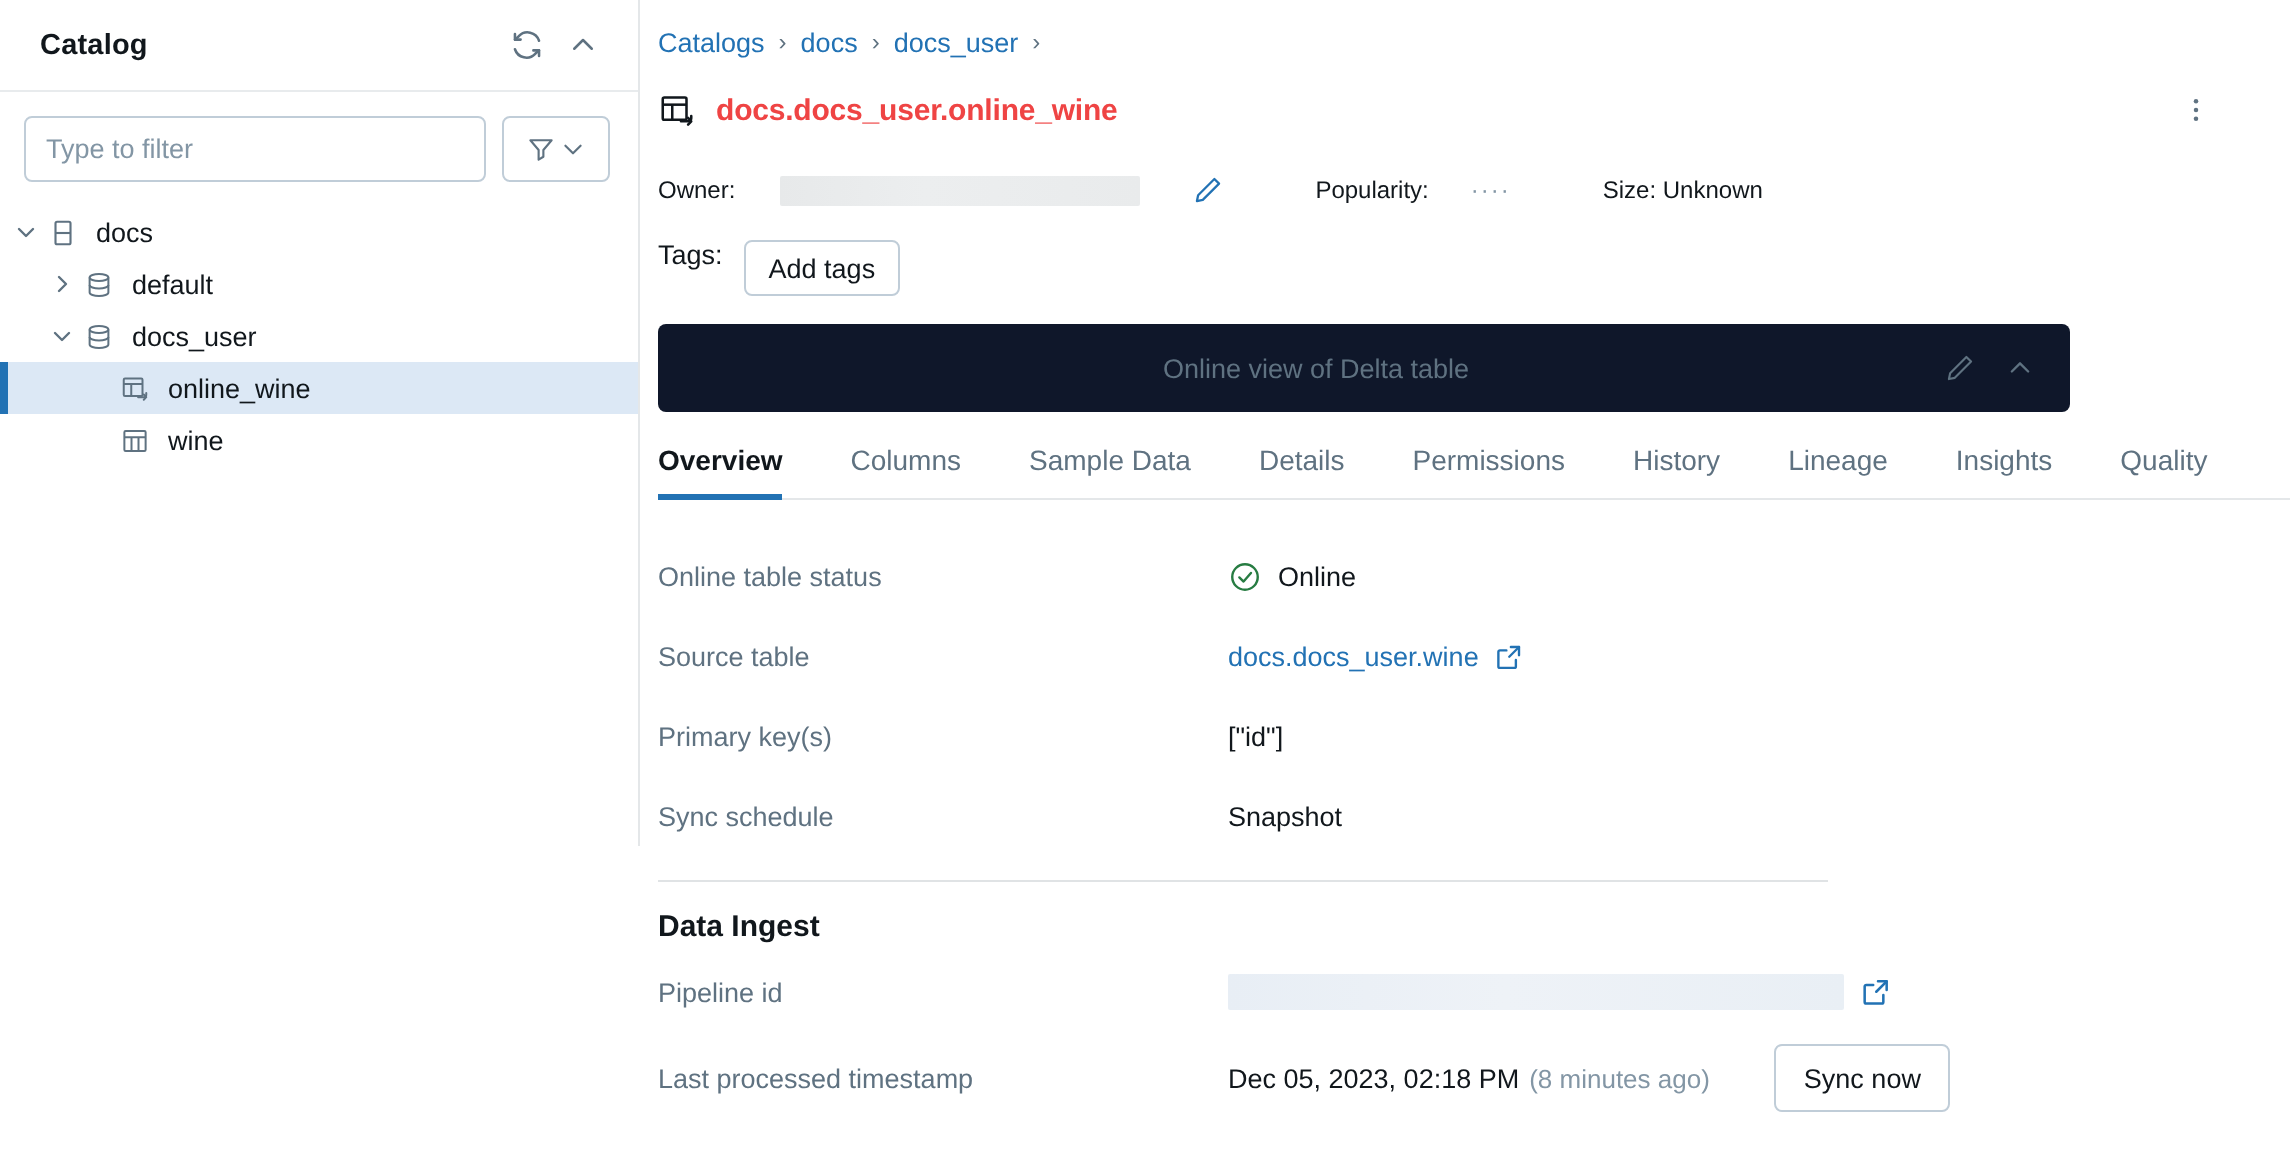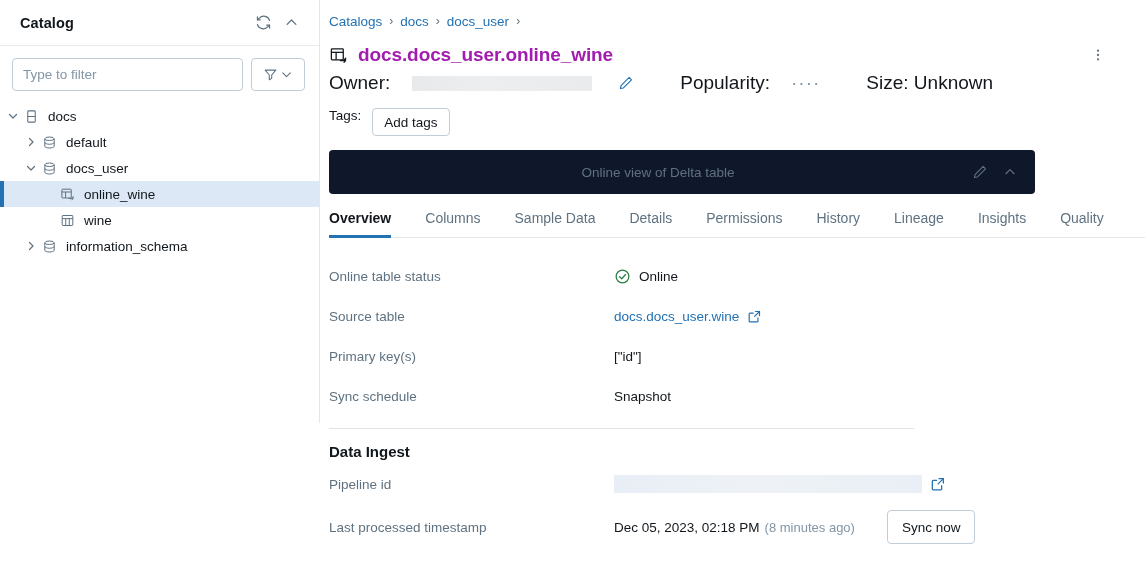--- a/index.html
+++ b/index.html
@@ -93,41 +93,41 @@
   }
   .crumb { color: #2272b4; cursor: pointer; }
   .crumb-sep { color: #5f7281; margin: 0 7px; font-size: 12px; }
 
   .title-row {
     display: flex; align-items: center;
     margin-top: 6px; height: 34px;
   }
   .title-icon { margin-right: 10px; display: flex; align-items: center; color: #11171c; }
   .page-title {
-    font-size: 19px; font-weight: 700; color: #a21caf;
+    font-size: 15px; font-weight: 700; color: #ef4444;
     letter-spacing: -.1px;
   }
   .title-spacer { flex: 1; }
   .kebab {
     width: 30px; height: 30px; display: flex; align-items: center;
     justify-content: center; cursor: pointer; border-radius: 4px;
     color: #5f7281; margin-right: 8px;
   }
   .create-btn {
     display: flex; align-items: center; justify-content: center; gap: 9px;
     background: #2272b4; color: #fff;
     height: 36px; padding: 0 16px; border: none; border-radius: 4px;
     font-size: 14px; font-family: "Liberation Sans", sans-serif;
     cursor: pointer;
   }
 
   .meta-row {
     display: flex; align-items: center;
-    font-size: 19px; color: #11171c;
-    height: 22px; gap: 16px;
+    font-size: 12px; color: #11171c;
+    margin-top: 12px; height: 22px; gap: 16px;
   }
   .meta-label { color: #11171c; }
   .redact-owner {
     width: 180px; height: 15px; margin-left: 6px;
     background: linear-gradient(90deg,#e7e9ea 0%, #eceeef 40%, #e9ebec 100%);
     border-radius: 1px;
   }
   .pencil-btn {
     margin-left: 10px; display: flex; align-items: center;
     color: #2272b4; cursor: pointer;
@@ -302,35 +302,20 @@
           <span class="twisty hidden" style="margin-left: 40px;"></span>
           <span class="tree-icon">
             <svg width="15" height="15" viewBox="0 0 24 24" fill="none" stroke="currentColor" stroke-width="1.6">
               <rect x="3.5" y="4" width="17" height="16" rx="1"></rect>
               <line x1="3.5" y1="9" x2="20.5" y2="9"></line>
               <line x1="9.2" y1="9" x2="9.2" y2="20"></line>
               <line x1="14.8" y1="9" x2="14.8" y2="20"></line>
             </svg>
           </span>
           <span class="tree-label">wine</span>
-        </div>
-        <div class="tree-row">
-          <span class="twisty" style="margin-left: 22px;">
-            <svg width="12" height="12" viewBox="0 0 24 24" fill="none" stroke="currentColor" stroke-width="2.4" stroke-linecap="round" stroke-linejoin="round">
-              <polyline points="9 5 16 12 9 19"></polyline>
-            </svg>
-          </span>
-          <span class="tree-icon">
-            <svg width="15" height="15" viewBox="0 0 24 24" fill="none" stroke="currentColor" stroke-width="1.6">
-              <ellipse cx="12" cy="6" rx="7.5" ry="2.8"></ellipse>
-              <path d="M4.5 6v12c0 1.5 3.4 2.8 7.5 2.8s7.5-1.3 7.5-2.8V6"></path>
-              <path d="M4.5 12c0 1.5 3.4 2.8 7.5 2.8s7.5-1.3 7.5-2.8"></path>
-            </svg>
-          </span>
-          <span class="tree-label">information_schema</span>
         </div>
       </div>
   </div>
 
   <div class="main">
     <div class="main-inner">
 
       <div class="breadcrumb" id="breadcrumb">
           <span class="crumb">Catalogs</span>
           <span class="crumb-sep">›</span>

